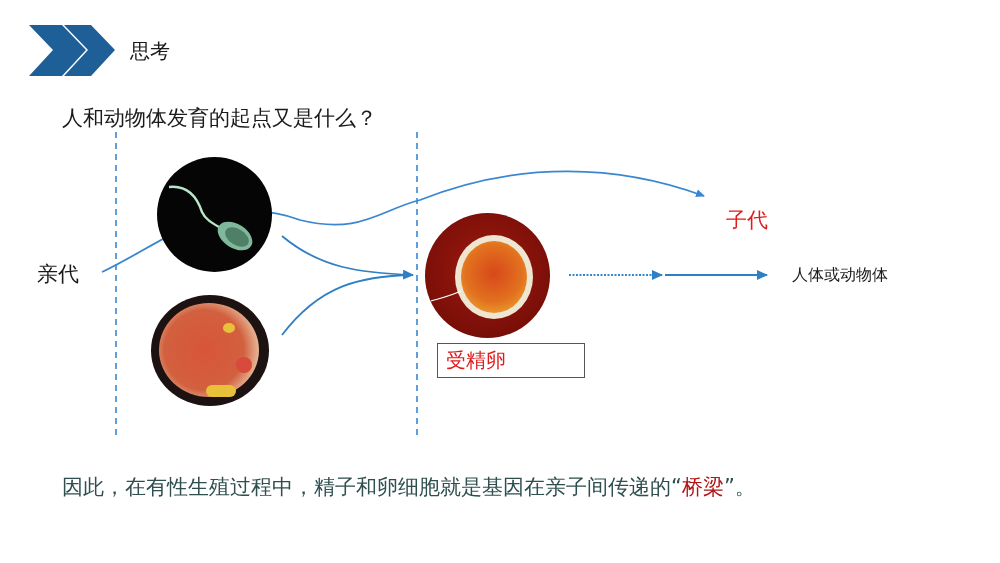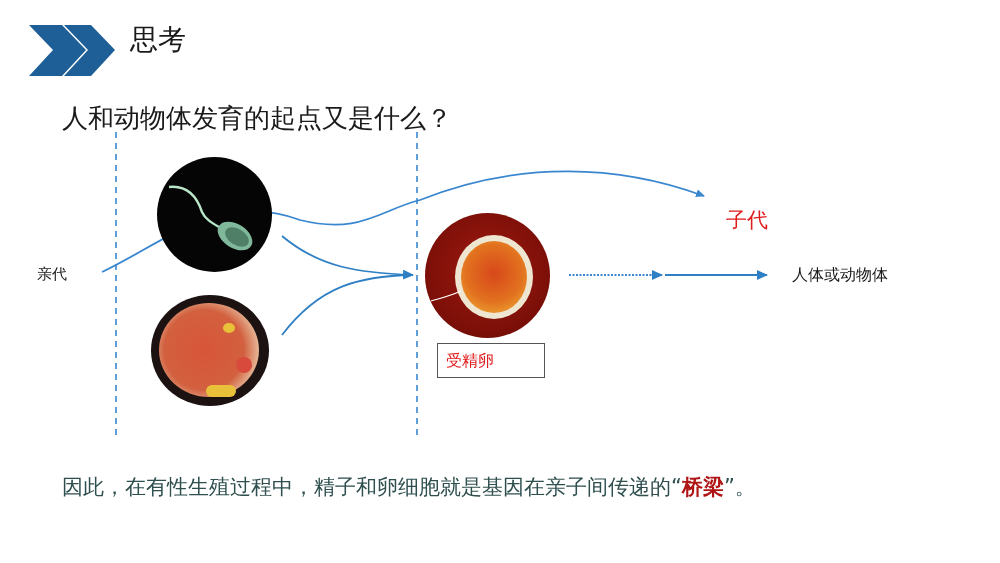--- a/index.html
+++ b/index.html
@@ -1,27 +1,27 @@
 <!DOCTYPE html>
 <html><head>
   <meta charset="utf-8">
   <style>
     html, body { margin: 0; padding: 0; background: #ffffff; }
     body { width: 1000px; height: 563px; position: relative; overflow: hidden;
            font-family: "DejaVu Sans", "Liberation Sans", sans-serif; }
     .abs { position: absolute; }
-    .title { left: 130px; top: 20px; font-size: 28px; color: #1a1a1a; line-height: 40px; }
-    .question { left: 62px; top: 104px; font-size: 26px; color: #1a1a1a; line-height: 28px; }
-    .parent-label { left: 37px; top: 260px; font-size: 15px; color: #1a1a1a; line-height: 28px; }
+    .title { left: 130px; top: 31px; font-size: 20px; color: #1a1a1a; line-height: 40px; }
+    .question { left: 62px; top: 104px; font-size: 21px; color: #1a1a1a; line-height: 28px; }
+    .parent-label { left: 37px; top: 260px; font-size: 21px; color: #1a1a1a; line-height: 28px; }
     .offspring-label { left: 726px; top: 190px; font-size: 21px; color: #e01b1b; line-height: 28px; margin-top: 16px; }
     .body-label { left: 792px; top: 261px; font-size: 16px; color: #1a1a1a; line-height: 28px; }
-    .zygote-box { left: 437px; top: 343px; width: 108px; height: 35px; border: 1px solid #555; box-sizing: border-box;
-                  font-size: 16px; color: #e01b1b; line-height: 33px; padding-left: 8px; background: #fff; }
+    .zygote-box { left: 437px; top: 343px; width: 148px; height: 35px; border: 1px solid #555; box-sizing: border-box;
+                  font-size: 20px; color: #e01b1b; line-height: 33px; padding-left: 8px; background: #fff; }
     .conclusion { left: 62px; top: 473px; font-size: 21px; color: #2f4f4f; line-height: 28px; white-space: nowrap; }
-    .conclusion .hl { color: #b01515; font-weight: bold; }
+    .conclusion .hl { color: #b01515; }
     .cell { border-radius: 50%; overflow: hidden; }
     svg { position: absolute; left: 0; top: 0; }
   </style>
 </head>
 <body>
 
 <svg width="1000" height="563" viewBox="0 0 1000 563">
   <polygon points="29,25 62,25 86,50 62,76 29,76 53,50" fill="#1f5f97"></polygon>
   <polygon points="64,25 91,25 115,50 91,76 64,76 88,50" fill="#1f5f97"></polygon>
 </svg>

